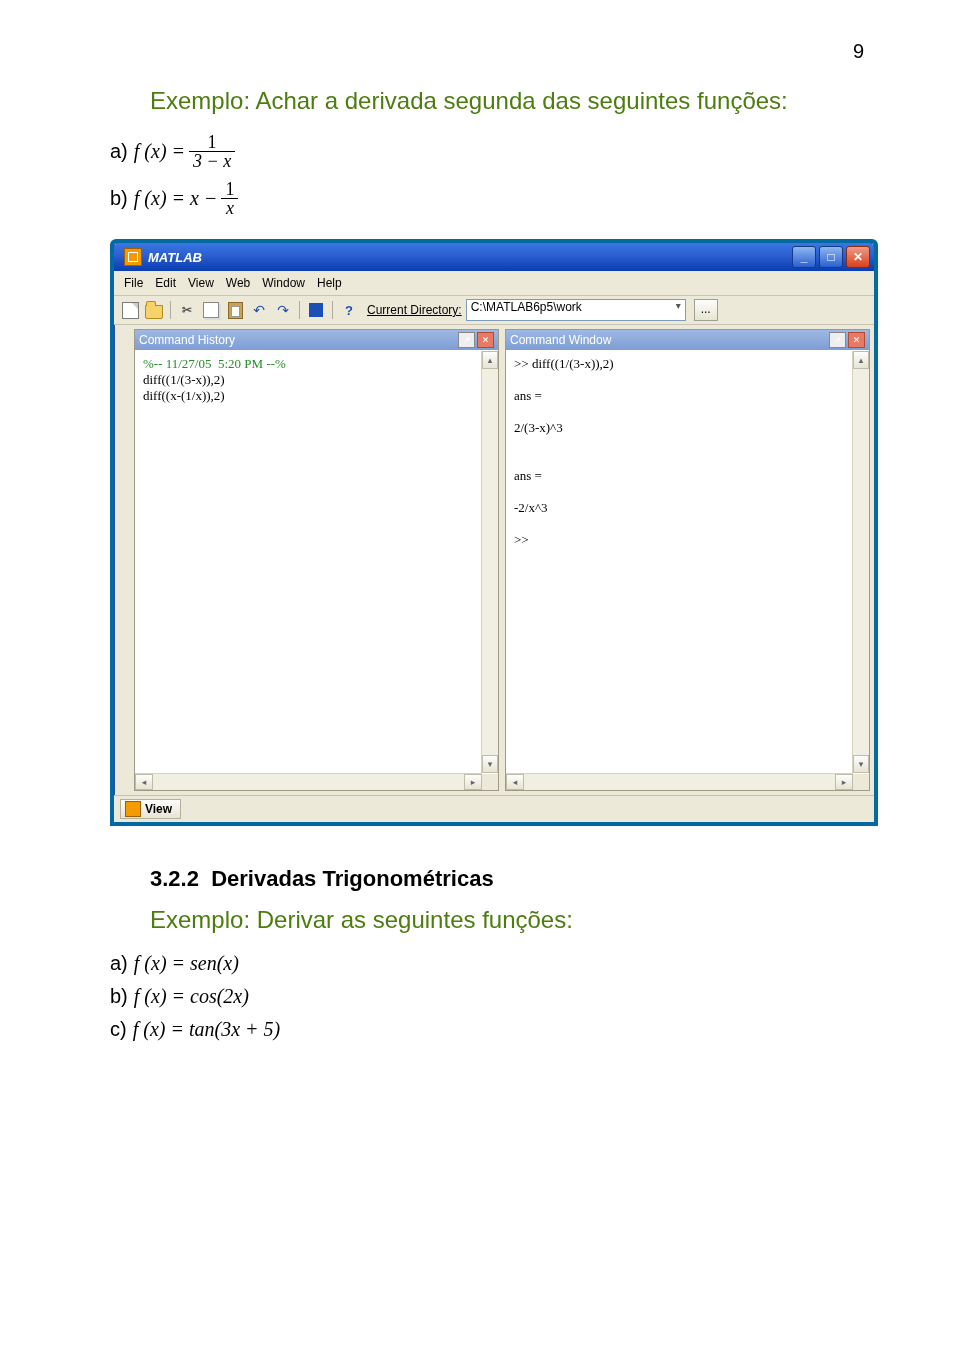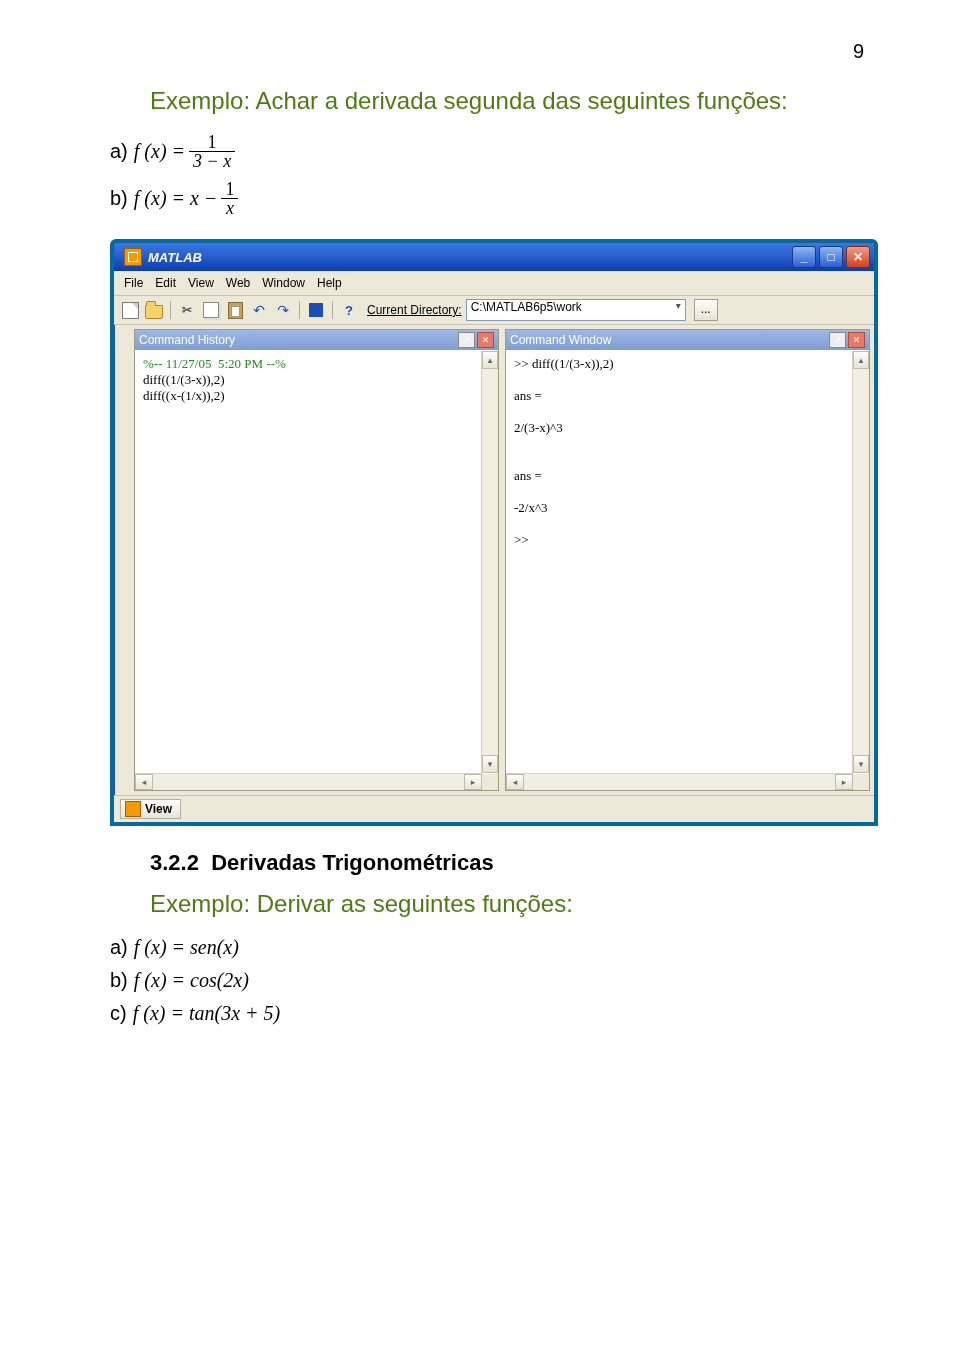--- a/index.html
+++ b/index.html
@@ -47,21 +47,21 @@
     font-size: 18px;
     margin-left: 4px;
   }
   .frac .num { padding: 0 4px; line-height: 1; }
   .frac .bar { border-top: 1px solid #000; width: 100%; }
   .frac .den { padding: 0 4px; line-height: 1; font-style: italic; }
   .math-inline { font-family: "Times New Roman", serif; font-style: italic; }
   .section-title {
     font-size: 22px;
     font-weight: bold;
-    margin: 24px 0 14px 40px;
+    margin: 40px 0 14px 40px;
   }
 
   
   .win {
     width: 760px;
     margin: 22px 0 10px 0;
     border: 4px solid #0369a1;
     border-radius: 6px 6px 0 0;
     background: #ece9d8;
     box-shadow: 0 0 0 1px #2b4ba0 inset;

